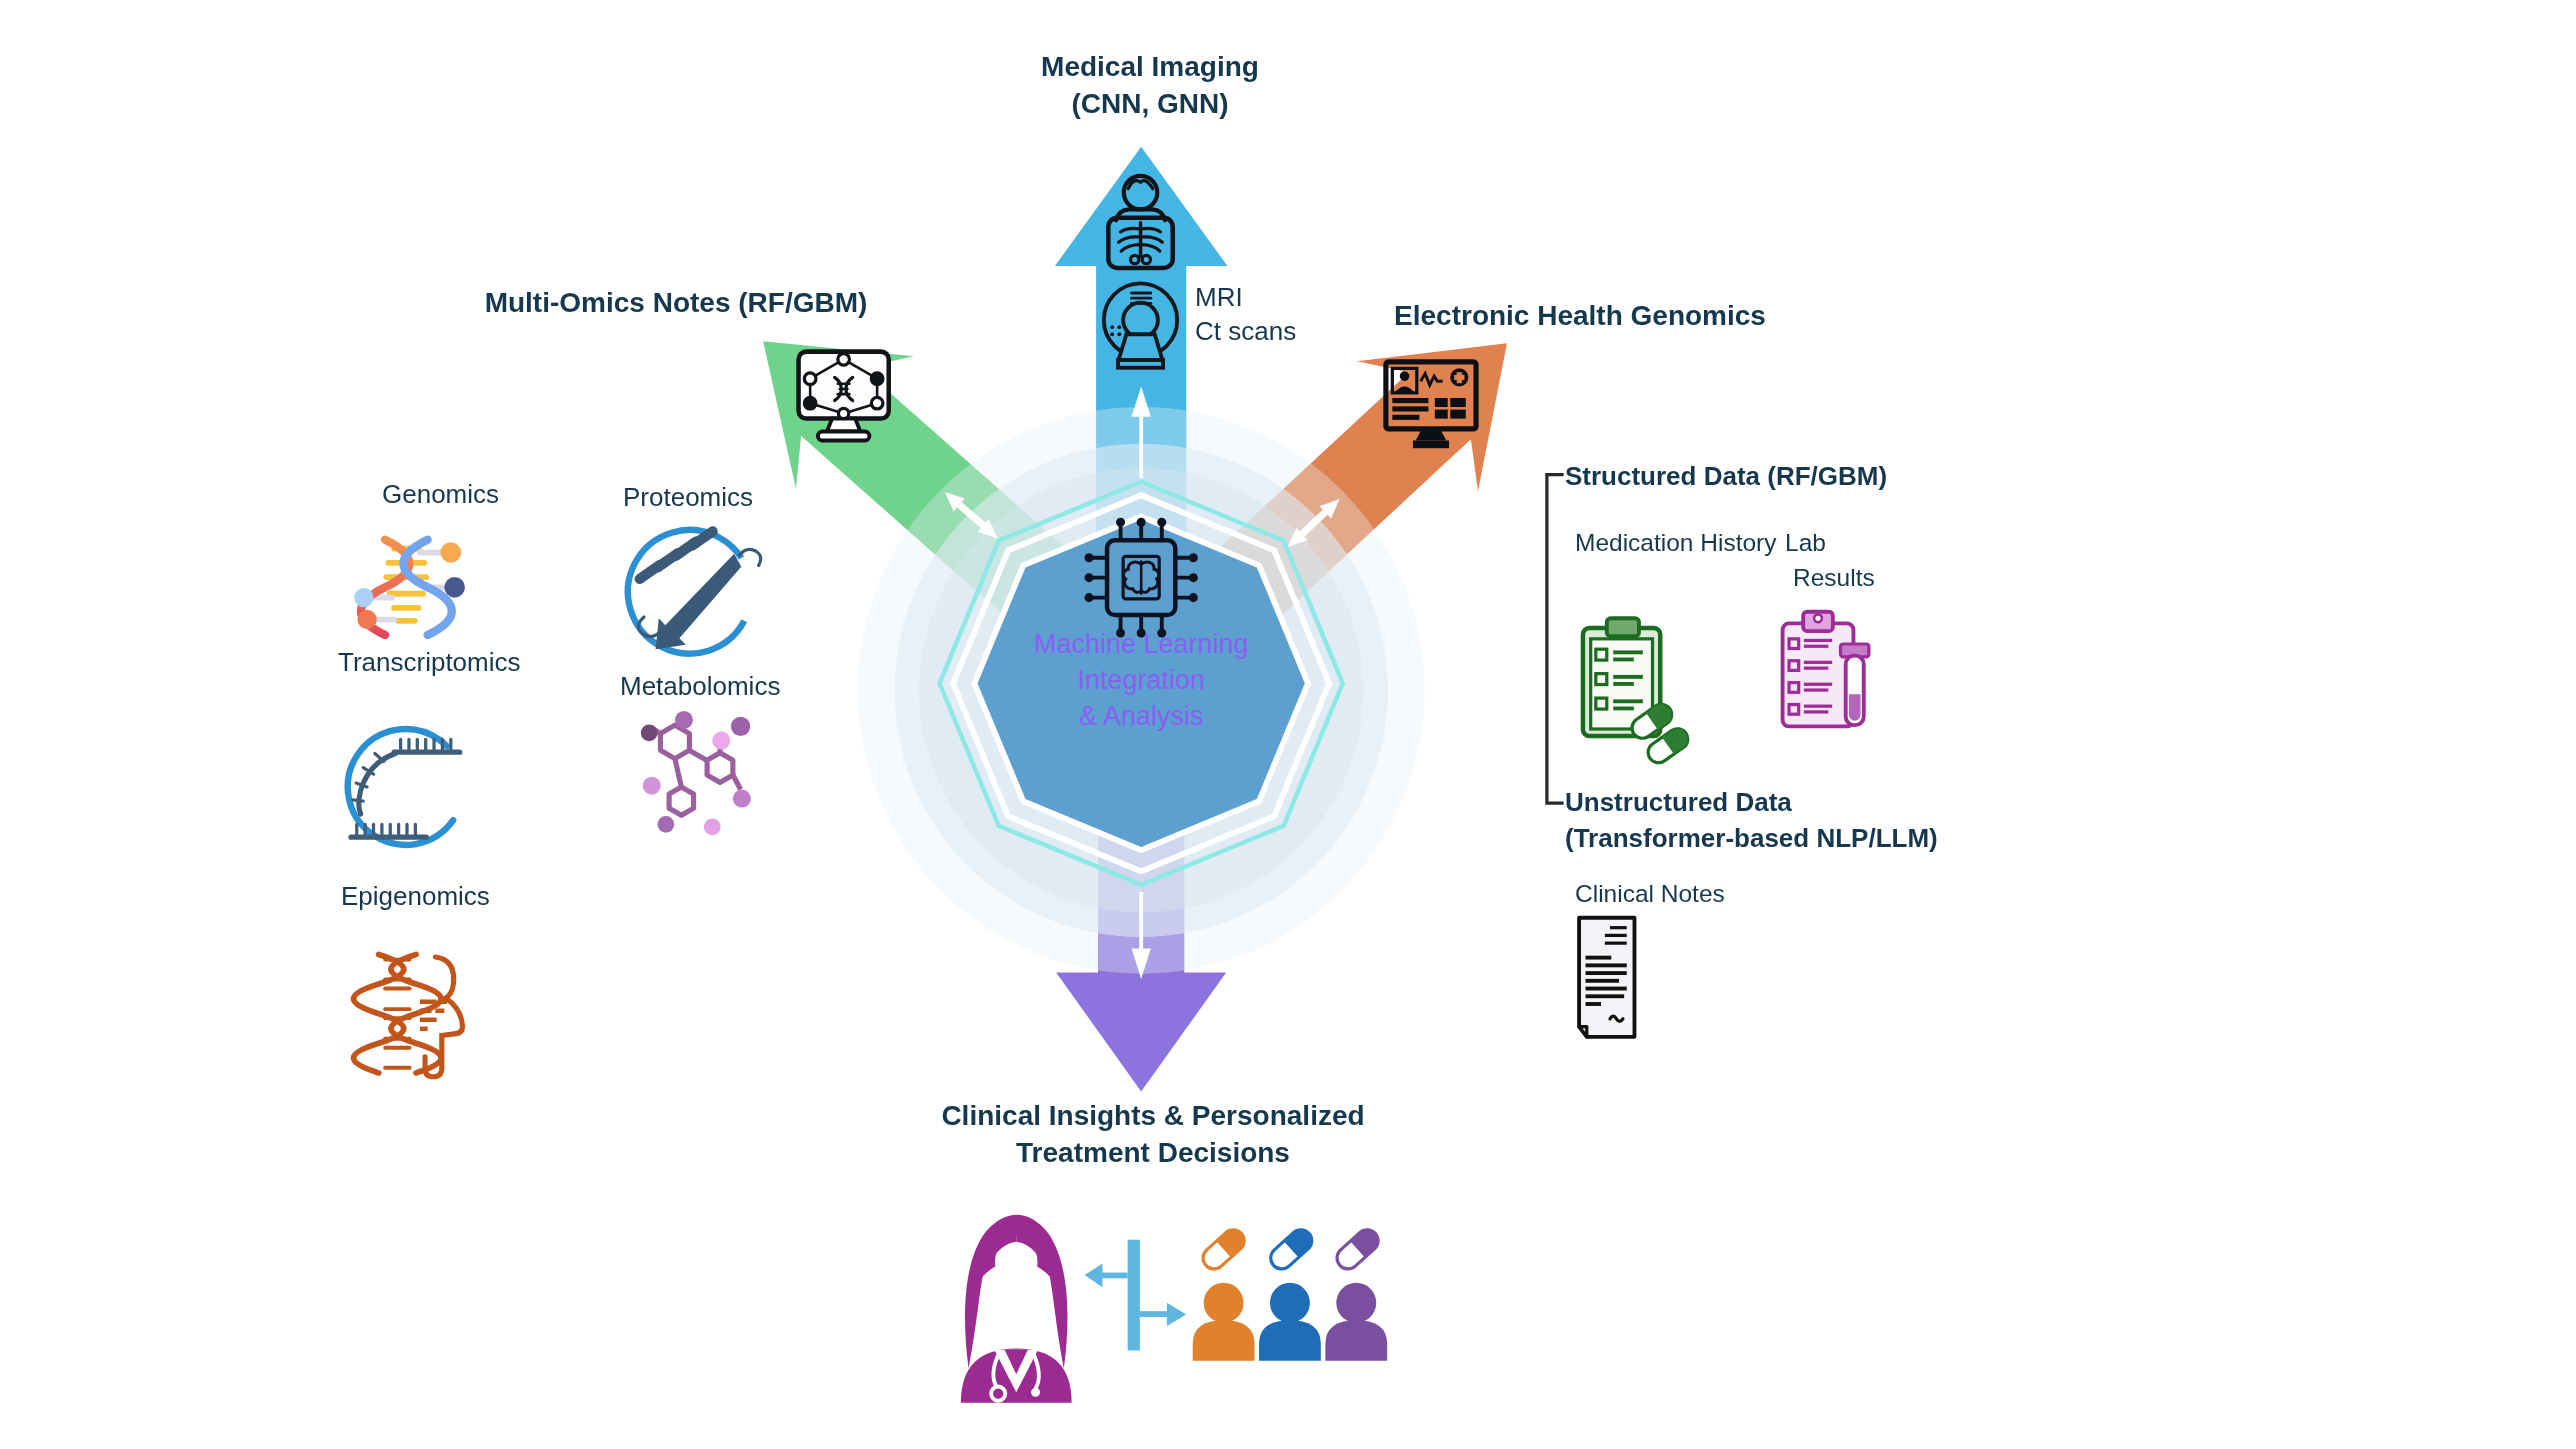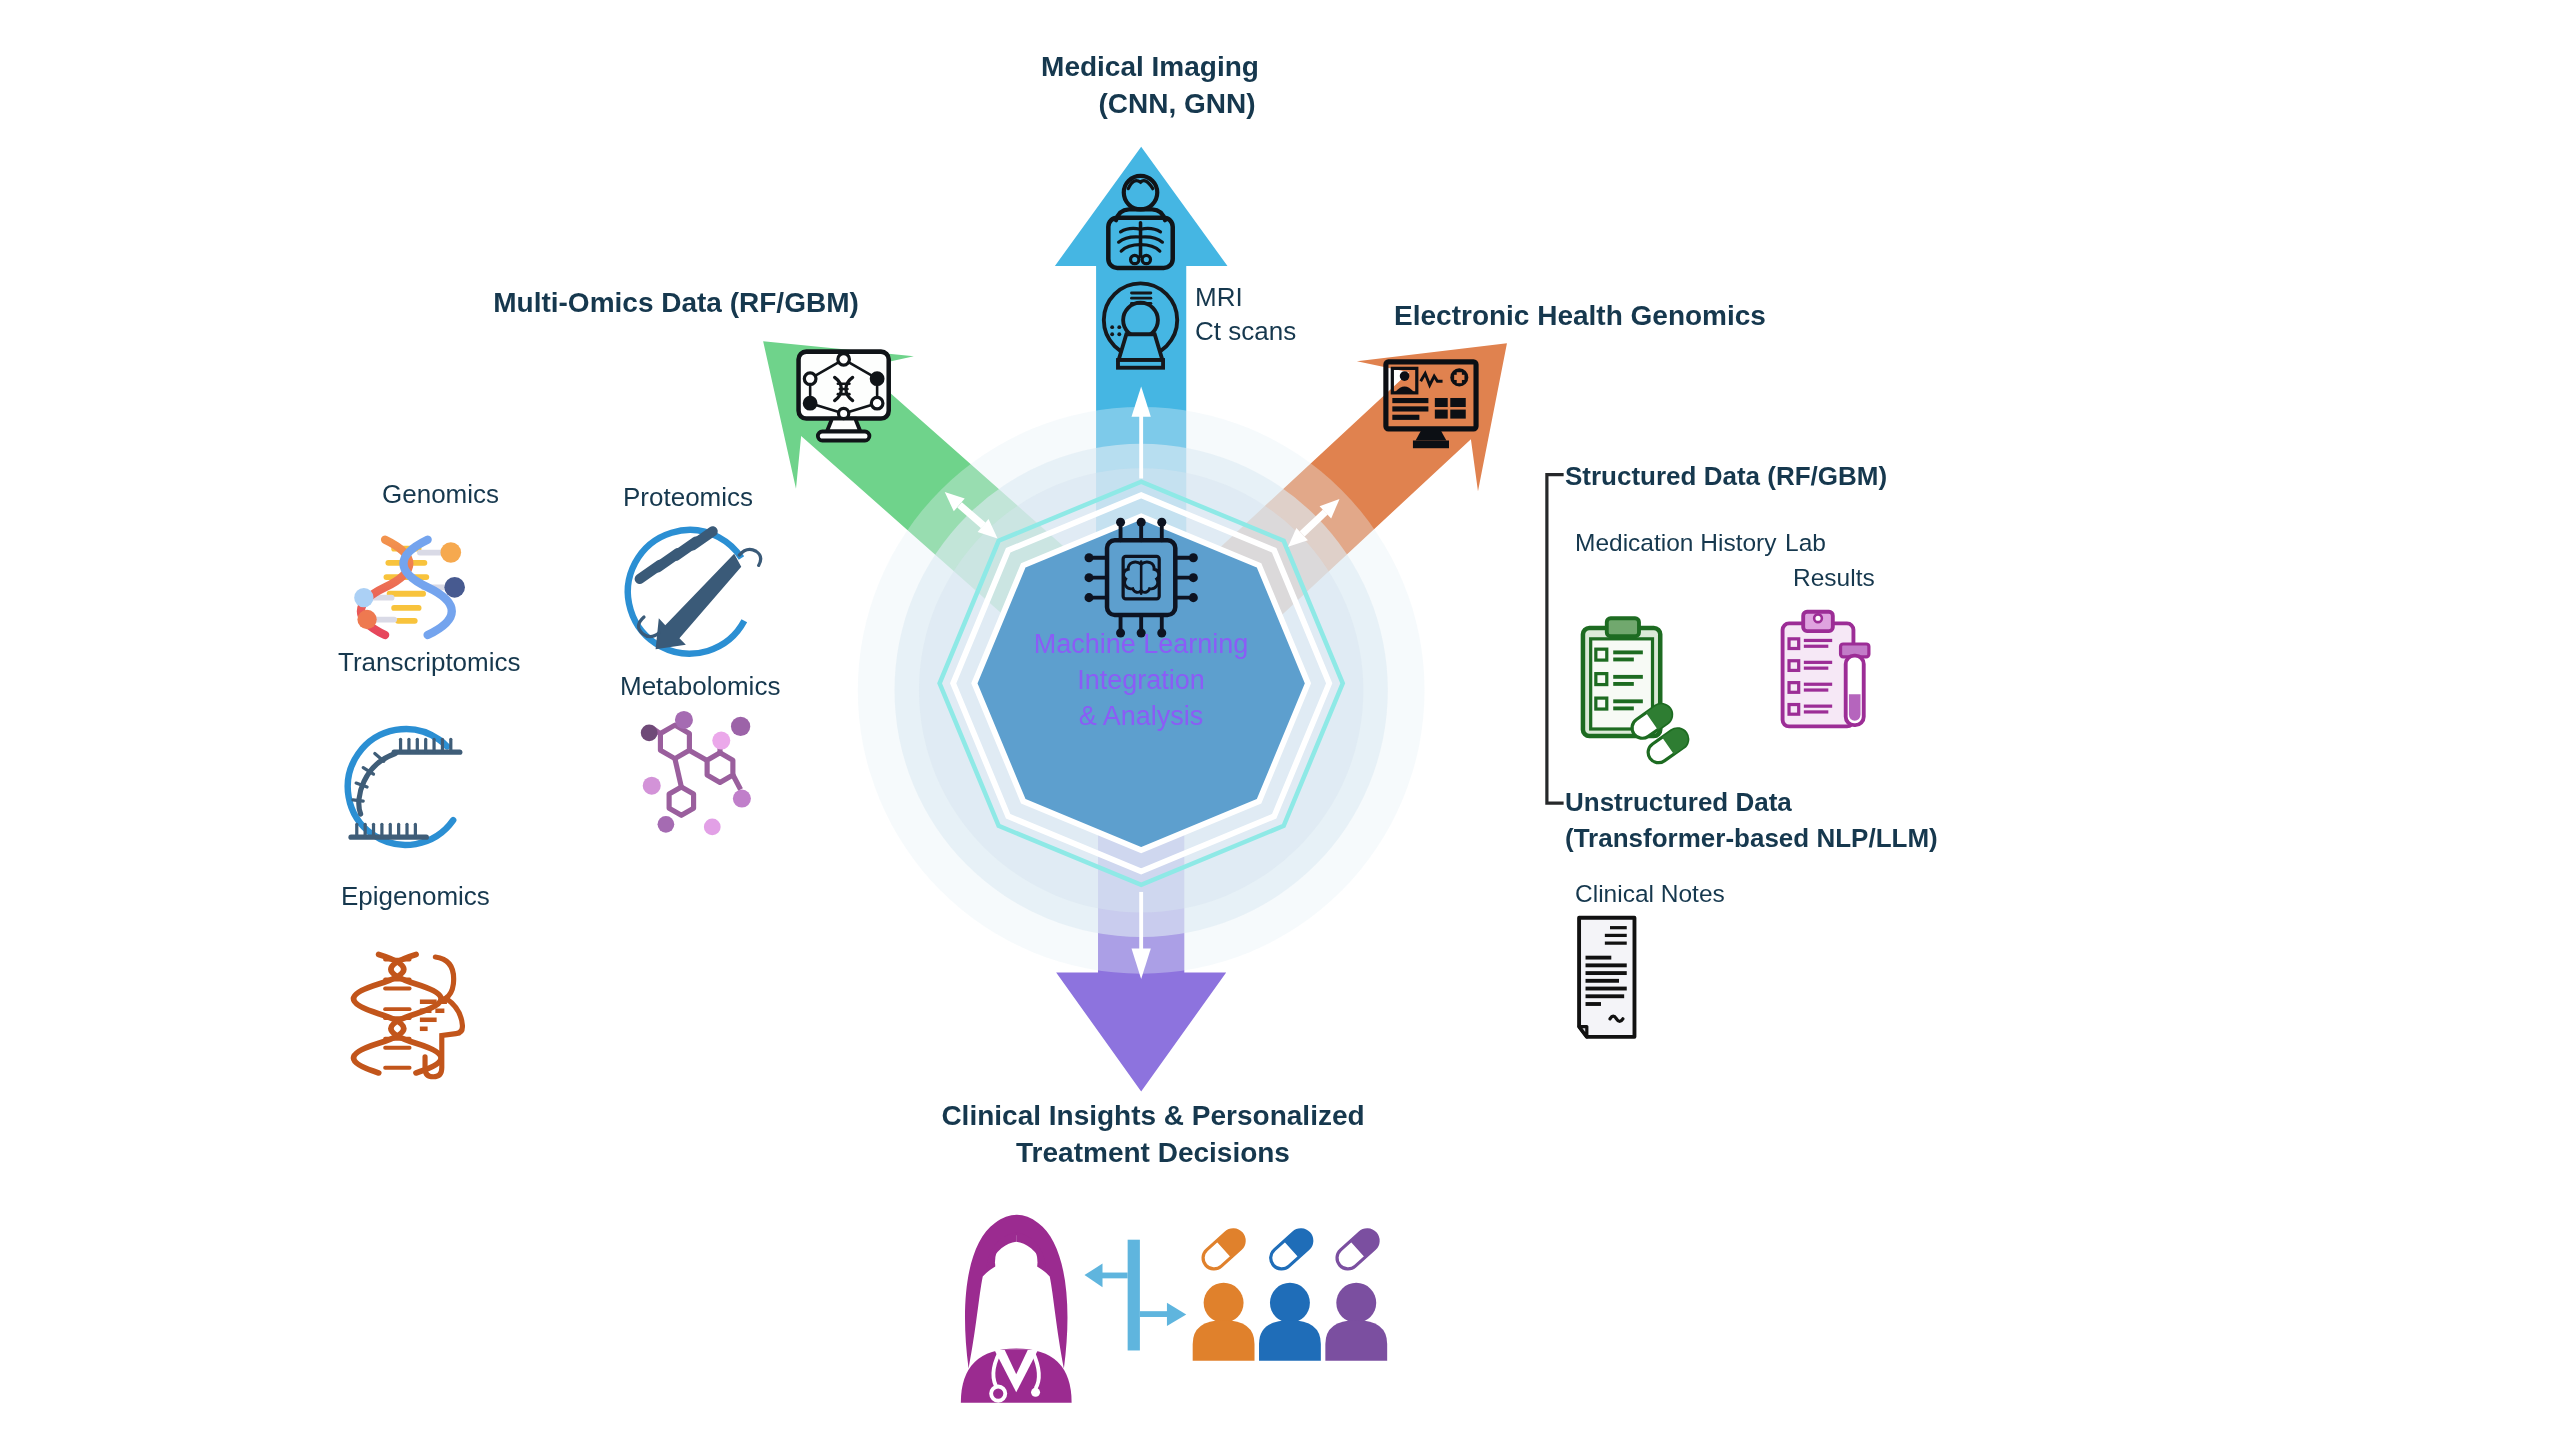--- a/index.html
+++ b/index.html
@@ -406,26 +406,26 @@
   </g>
   <g fill="#7b4fa0">
     <circle cx="2106" cy="2023" r="31" fill="#7b4fa0"></circle>
     <path d="M2058,2113 v-26 q0,-37 48,-37 q48,0 48,37 v26 z"></path>
   </g>
 
   <path d="M2428,737 H2402 V1247 H2428" fill="none" stroke="#26282a" stroke-width="5"></path>
 </svg>
 
 <div class="t h1 cx" style="left:1150px;top:49px;">Medical Imaging</div>
-<div class="t h1 cx" style="left:1150px;top:86px;margin-left:27px;">(CNN, GNN)</div>
+<div class="t h1 cx" style="left:1150px;top:86px;">(CNN, GNN)</div>
 
 <div class="t lbl" style="left:1195px;top:281px;">MRI</div>
 <div class="t lbl" style="left:1195px;top:315px;">Ct scans</div>
 
-<div class="t h1 cx" style="left:676px;top:285px;">Multi-Omics Data (RF/GBM)</div>
+<div class="t h1 cx" style="left:676px;top:285px;">Multi-Omics Notes (RF/GBM)</div>
 <div class="t h1 cx" style="left:1580px;top:298px;">Electronic Health Genomics</div>
 
 <div class="t lbl" style="left:338px;top:478px;margin-left:44px;">Genomics</div>
 <div class="t lbl" style="left:623px;top:481px;">Proteomics</div>
 <div class="t lbl" style="left:338px;top:646px;">Transcriptomics</div>
 <div class="t lbl" style="left:620px;top:670px;">Metabolomics</div>
 <div class="t lbl" style="left:341px;top:880px;">Epigenomics</div>
 
 <div class="t h2" style="left:1565px;top:460px;">Structured Data (RF/GBM)</div>
 <div class="t lbl38" style="left:1575px;top:527px;">Medication History</div>

